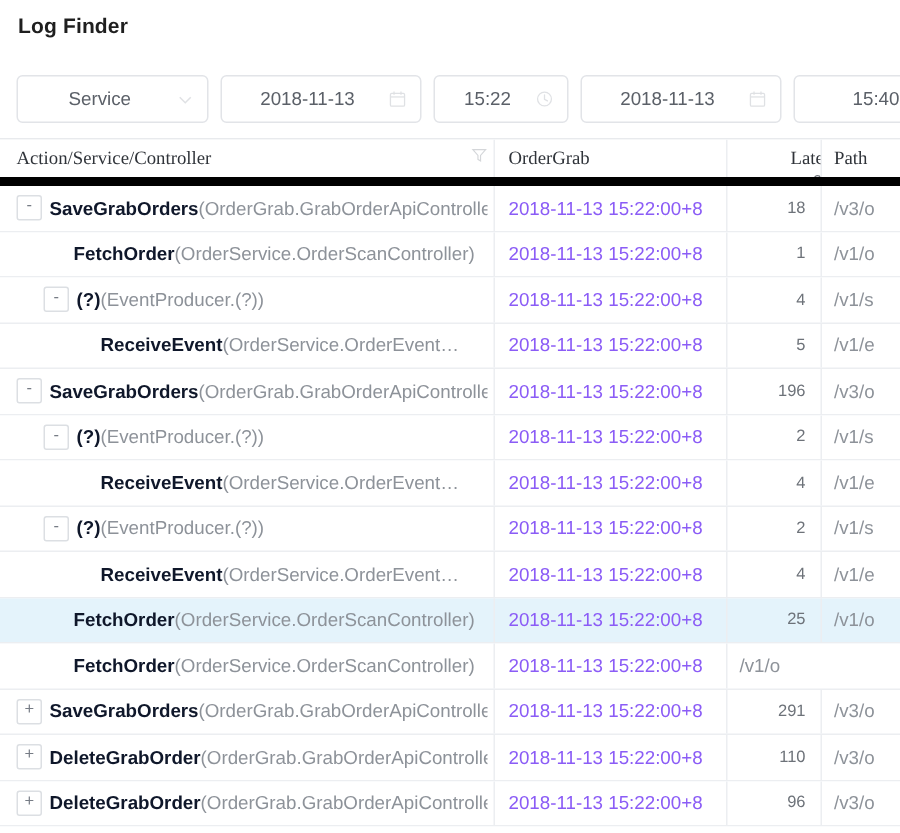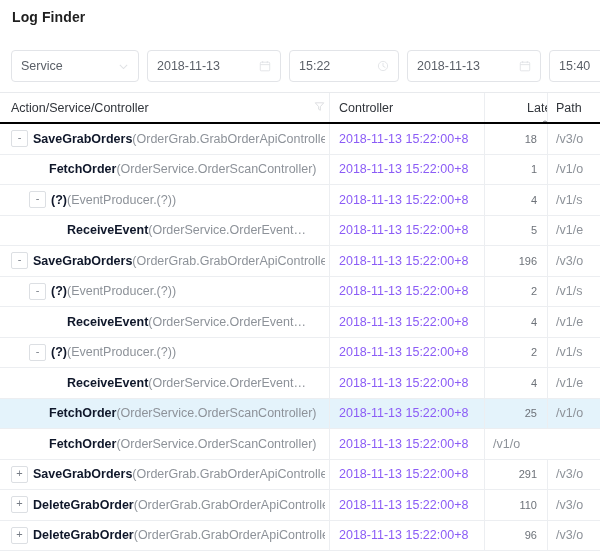--- a/index.html
+++ b/index.html
@@ -36,26 +36,27 @@
     box-sizing: border-box;
     border: 1px solid #e2e4e8;
     border-radius: 4px;
     background: #fff;
     display: flex;
     align-items: center;
     padding: 0 9px;
     font-size: 12.5px;
     color: #5b6068;
     flex: none;
+    text-align: center;
   }
   .field .val { flex: 1 1 auto; white-space: nowrap; overflow: hidden; }
   .field .ic { flex: none; margin-left: 6px; opacity: .45; display:flex; align-items:center; }
   .f-service { width: 128px; }
   .f-date1   { width: 134px; }
-  .f-time1   { width: 110px; }
+  .f-time1   { width: 90px; }
   .f-date2   { width: 134px; }
   .f-time2   { width: 110px; }
 
   .chev { width: 11px; height: 11px; }
   .cal  { width: 12px; height: 12px; }
   .clock{ width: 12px; height: 12px; }
 
   
   .table {
     position: absolute;
@@ -68,21 +69,22 @@
     display: flex;
     height: 30.5px;
     align-items: center;
     border-bottom: 1px solid #eceef1;
     box-sizing: border-box;
     background: #fff;
   }
   .row.head {
     height: 31px;
     background: #fff;
-    border-bottom: 2px solid #000000;
+    border-bottom: 6px solid #000000;
+    font-family: Liberation Serif, serif;
   }
   .row.selected { background: #e4f3fb; }
 
   .c-action { width: 330px; box-sizing: border-box; padding-left: 11px; padding-right: 4px;
               display: flex; align-items: center; overflow: hidden;
               border-right: 1px solid #eceef1; height: 100%; }
   .c-time   { width: 155px; box-sizing: border-box; padding-left: 9px;
               display: flex; align-items: center; overflow: hidden;
               border-right: 1px solid #eceef1; height: 100%; }
   .c-lat    { width: 63px; box-sizing: border-box; padding-right: 10px;
@@ -191,21 +193,21 @@
     <div class="row head">
       <div class="c-action">
         <span>Action/Service/Controller</span>
         <span>
           <svg class="funnel" viewBox="0 0 14 14">
               <path d="M1.6 2.3 H12.4 L8.1 7.2 V11.8 L5.9 10.5 V7.2 Z" fill="none" stroke="#9aa0a7" stroke-width="1"></path>
             </svg>
         </span>
       </div>
       <div class="c-time">
-        <span>Controller</span>
+        <span>OrderGrab</span>
       </div>
       <div class="c-lat">
         <span class="lat-label">Latency</span>
         <span class="sort-mark">
           <svg width="6" height="6" viewBox="0 0 8 8">
               <circle cx="4" cy="4" r="2.6" fill="none" stroke="#6d7279" stroke-width="1.2"></circle>
             </svg>
         </span>
         <span>
           <svg class="funnel" viewBox="0 0 14 14">

